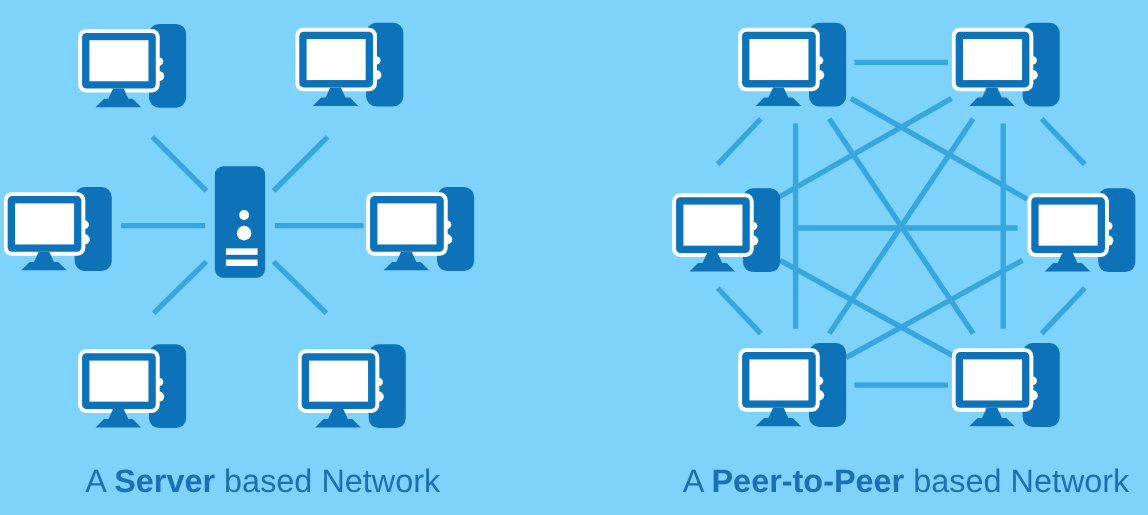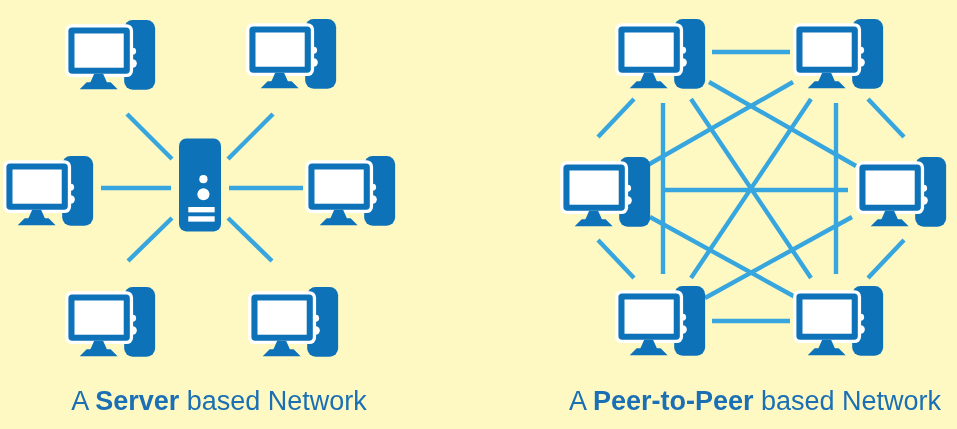--- a/index.html
+++ b/index.html
@@ -1,20 +1,20 @@
 <!DOCTYPE html>
 <html style="--icon: #0e72b8; --line: #38a6de; --caption: #1a6fb5;"><head>
 <meta charset="utf-8">
 <style>
   html, body { margin: 0; padding: 0; background: #ffffff; }
   .stage {
     position: relative;
     width: 957px;
     height: 429px;
-    background: #fef9c3;
+    background: #7dd3fc;
     overflow: hidden;
     font-family: "Liberation Sans", sans-serif;
   }
   svg.diagram-canvas {
     position: absolute;
     left: 0; top: 0;
     width: 957px;
     height: 372px;
     display: block;
   }

